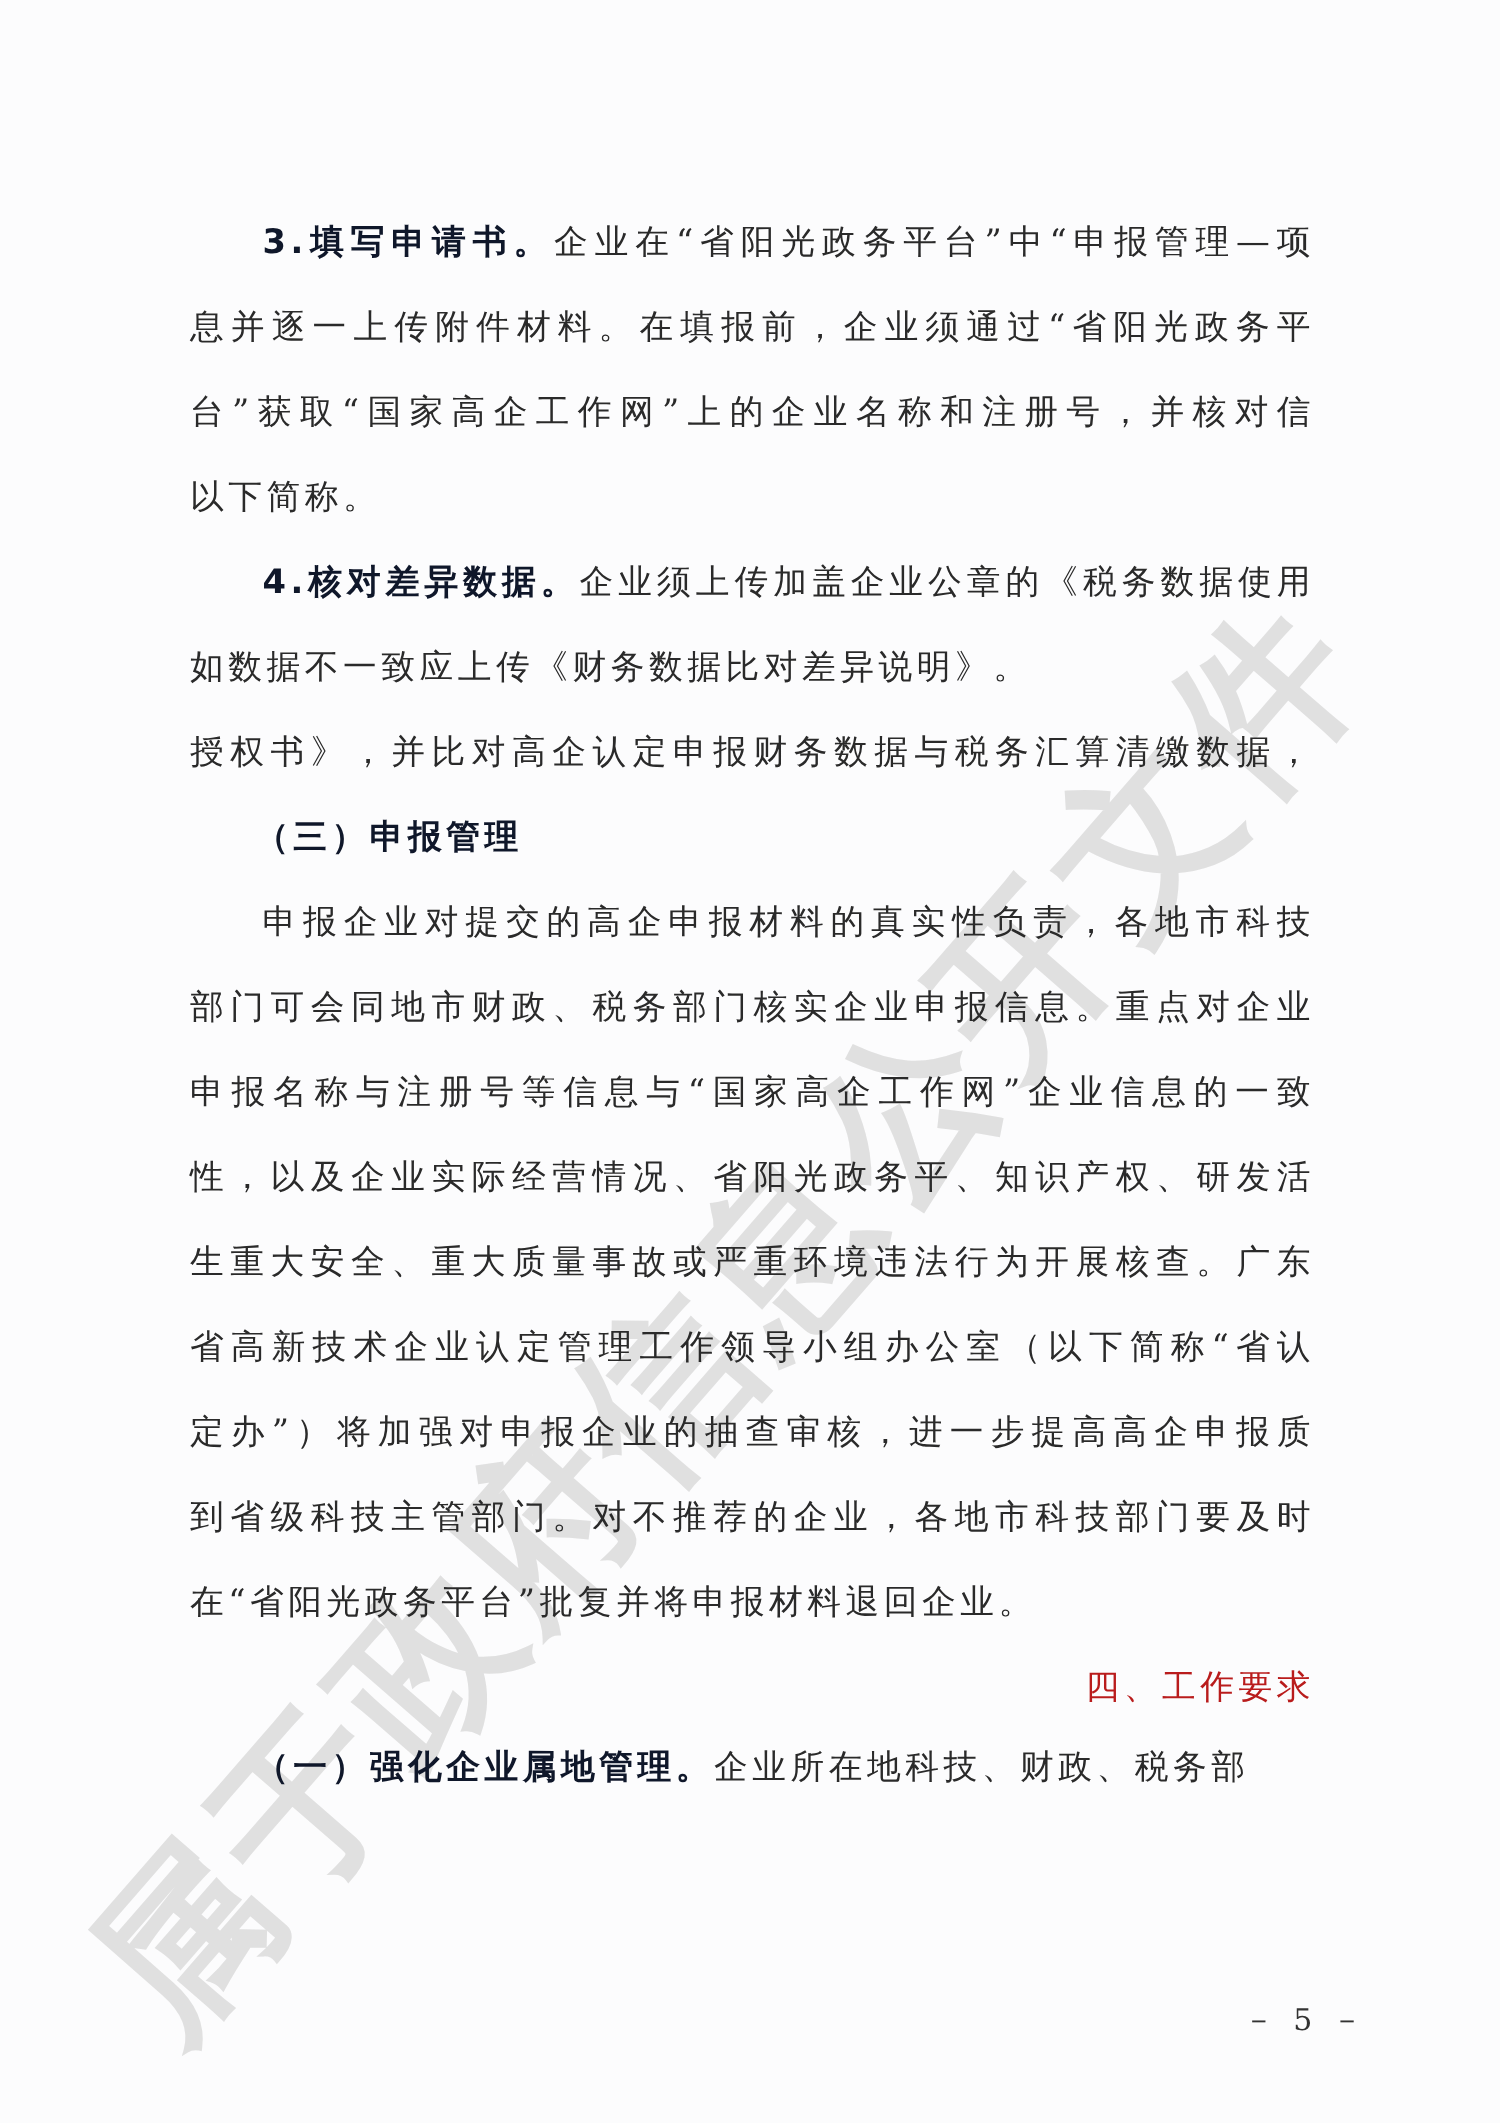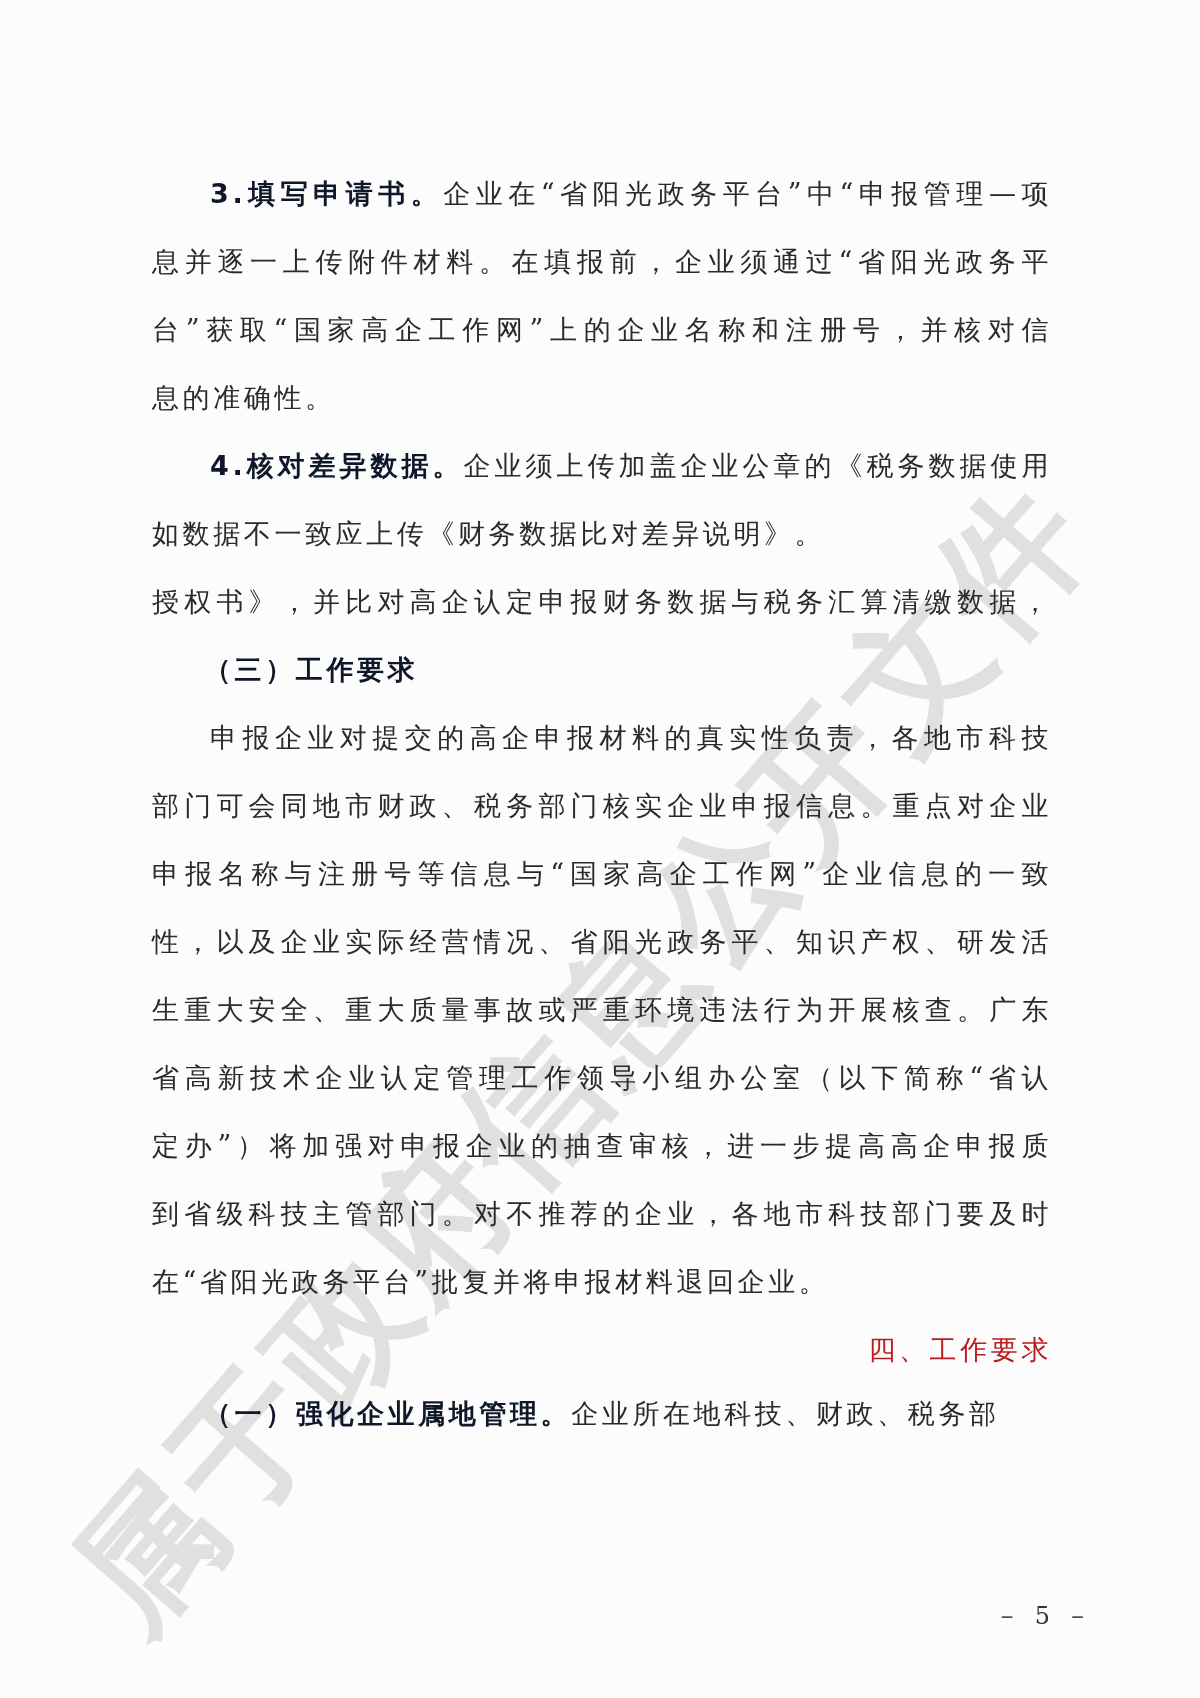--- a/index.html
+++ b/index.html
@@ -83,29 +83,29 @@
 
   <div class="watermark">属于政府信息公开文件</div>
 
   <div class="body-text">
 
     <div class="line justify indent">
       <span class="bold">3.填写申请书。</span><span>企业在“省阳光政务平台”中“申报管理—项</span>
     </div>
     <div class="line justify">息并逐一上传附件材料。在填报前，企业须通过“省阳光政务平</div>
     <div class="line justify">台”获取“国家高企工作网”上的企业名称和注册号，并核对信</div>
-    <div class="line">息的准确性。</div>
+    <div class="line">以下简称。</div>
 
     <div class="line justify indent">
       <span class="bold">4.核对差异数据。</span><span>企业须上传加盖企业公章的《税务数据使用</span>
     </div>
     <div class="line">如数据不一致应上传《财务数据比对差异说明》。</div>
     <div class="line justify">授权书》，并比对高企认定申报财务数据与税务汇算清缴数据，</div>
 
-    <div class="line indent bold" style="padding-left:52px;">（三）工作要求</div>
+    <div class="line indent bold" style="padding-left:52px;">（三）申报管理</div>
     <div class="line justify indent">申报企业对提交的高企申报材料的真实性负责，各地市科技</div>
     <div class="line justify">部门可会同地市财政、税务部门核实企业申报信息。重点对企业</div>
     <div class="line justify">申报名称与注册号等信息与“国家高企工作网”企业信息的一致</div>
     <div class="line justify">性，以及企业实际经营情况、省阳光政务平、知识产权、研发活</div>
     <div class="line justify">生重大安全、重大质量事故或严重环境违法行为开展核查。广东</div>
     <div class="line justify">省高新技术企业认定管理工作领导小组办公室（以下简称“省认</div>
     <div class="line justify">定办”）将加强对申报企业的抽查审核，进一步提高高企申报质</div>
     <div class="line justify">到省级科技主管部门。对不推荐的企业，各地市科技部门要及时</div>
     <div class="line">在“省阳光政务平台”批复并将申报材料退回企业。</div>
 

